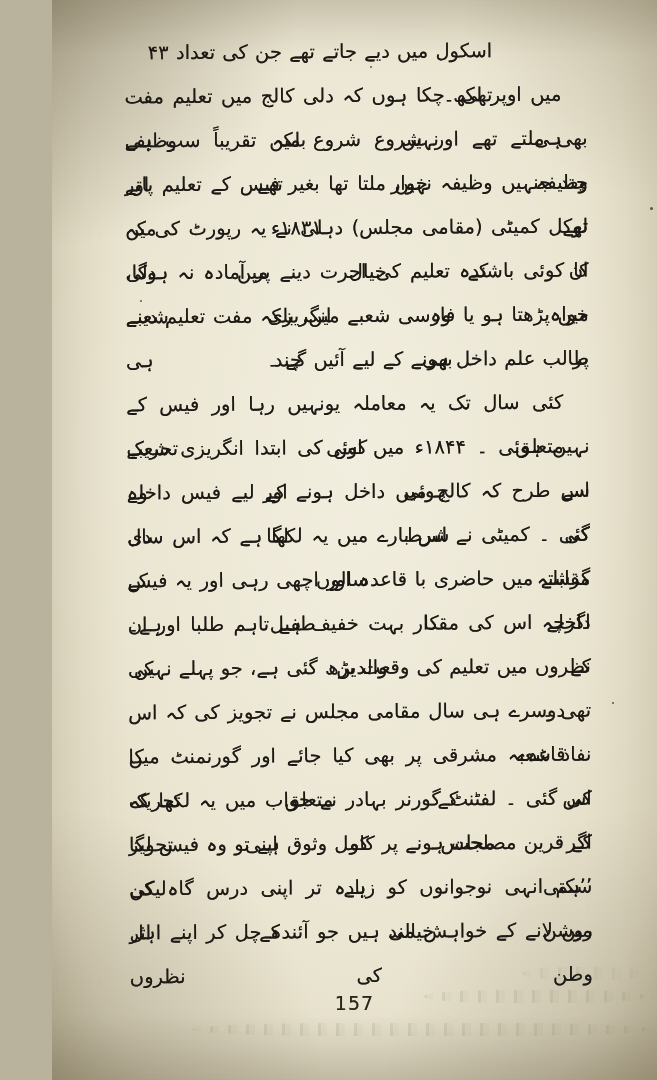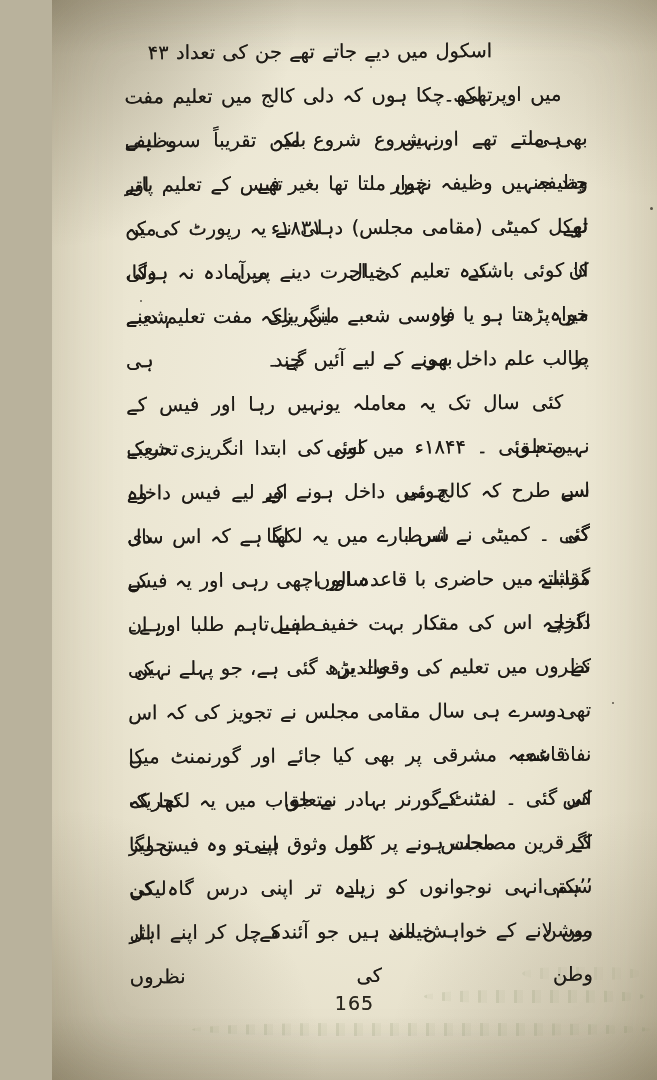--- a/index.html
+++ b/index.html
@@ -89,21 +89,21 @@
     <div class="line">اگرچہ اس کی مقدار بہت خفیف ہے تاہم طلبا اور ان کے والدین کی</div>
     <div class="line p-end">نظروں میں تعلیم کی وقعت بڑھ گئی ہے، جو پہلے نہیں تھی ۔</div>
     <div class="line p-start">دوسرے ہی سال مقامی مجلس نے تجویز کی کہ اس قاعدے کا</div>
     <div class="line">نفاذ شعبہ مشرقی پر بھی کیا جائے اور گورنمنٹ میں اس کے متعلق تحریک</div>
     <div class="line">کی گئی ۔ لفٹنٹ گورنر بہادر نے جواب میں یہ لکھا کہ اگر مجلس کو اپنی تجویز</div>
     <div class="line">کے قرین مصلحت ہونے پر کامل وثوق ہے تو وہ فیس لگا سکتی ہے لیکن</div>
     <div class="line">’’ہم انہی نوجوانوں کو زیادہ تر اپنی درس گاہ کی روشن خیالی کے اثر</div>
     <div class="line">میں لانے کے خواہش مند ہیں جو آئندہ چل کر اپنے اہل وطن کی نظروں</div>
   </main>
 
-  <div class="page-number">165</div>
+  <div class="page-number">157</div>
 
   <div class="bleed b1"></div>
   <div class="bleed b2"></div>
   <div class="bleed b3"></div>
 
   <div class="speck s1"></div>
   <div class="speck s2"></div>
   <div class="speck s3"></div>
   <div class="speck s4"></div>
 

